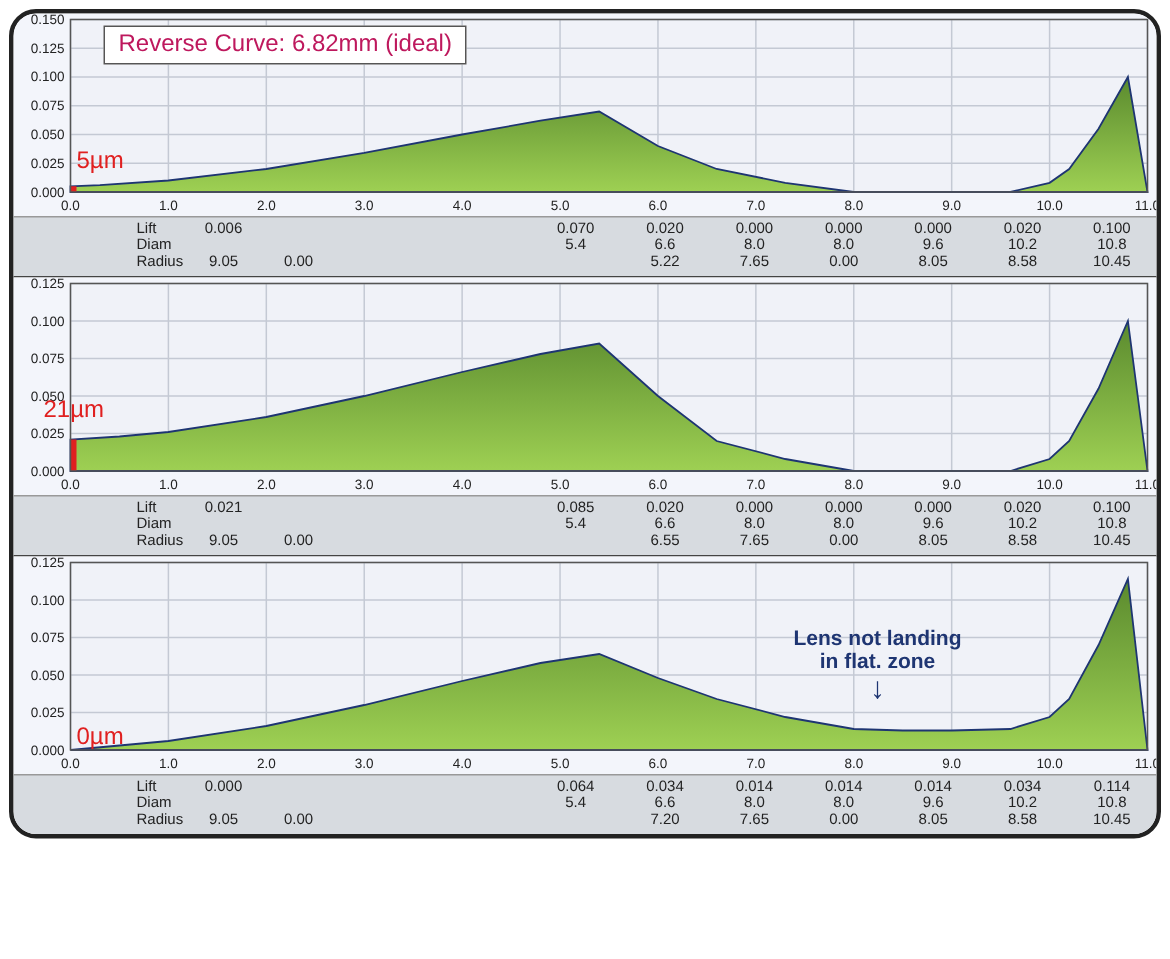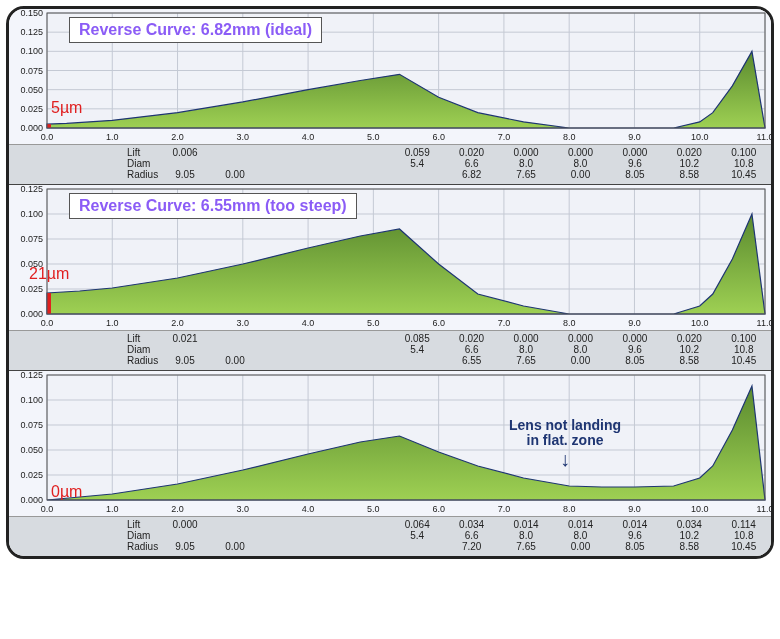--- a/index.html
+++ b/index.html
@@ -28,22 +28,22 @@
     width: 100%;
   }
   .title-box {
     position: absolute;
     top: 8px;
     left: 60px;
     background: #fff;
     border: 1px solid #555;
     padding: 3px 9px;
     font-size: 16px;
-    font-weight: bold;
-    color: #8b5cf6;
+    font-weight: normal;
+    color: #be185d;
   }
   .red-label {
     position: absolute;
     color: #e02020;
     font-weight: normal;
     font-size: 16px;
   }
   .anno {
     position: absolute;
     color: #1e3572;
@@ -59,21 +59,20 @@
   }
   .data-strip {
     background: #d7dbe0;
     border-top: 1px solid #999;
     padding: 2px 0 4px;
     font-size: 10px;
     color: #222;
   }
   .data-row {
     display: flex;
-    margin-left: 36px;
   }
   .data-row .lbl {
     width: 115px;
     text-align: left;
     padding-left: 82px;
   }
   .data-row .cell {
     flex: 1;
     text-align: center;
   }
@@ -141,21 +140,21 @@
         </svg>
         <div class="title-box">Reverse Curve: 6.82mm (ideal)</div>
         <div class="red-label" style="left: 42px; top: 90px;">5µm</div>
       </div>
       <div class="data-strip">
         <div class="data-row">
           <div class="lbl">Lift</div>
           <div class="first-val">0.006</div>
           <div class="first-val"></div>
           <div style="width: 130px;"></div>
-          <div class="cell">0.059</div>
+          <div class="cell">0.070</div>
           <div class="cell">0.020</div>
           <div class="cell">0.000</div>
           <div class="cell">0.000</div>
           <div class="cell">0.000</div>
           <div class="cell">0.020</div>
           <div class="cell">0.100</div>
         </div>
         <div class="data-row">
           <div class="lbl">Diam</div>
           <div class="first-val"></div>
@@ -168,21 +167,21 @@
           <div class="cell">9.6</div>
           <div class="cell">10.2</div>
           <div class="cell">10.8</div>
         </div>
         <div class="data-row">
           <div class="lbl">Radius</div>
           <div class="first-val">9.05</div>
           <div class="first-val">0.00</div>
           <div style="width: 130px;"></div>
           <div class="cell"></div>
-          <div class="cell">6.82</div>
+          <div class="cell">5.22</div>
           <div class="cell">7.65</div>
           <div class="cell">0.00</div>
           <div class="cell">8.05</div>
           <div class="cell">8.58</div>
           <div class="cell">10.45</div>
         </div>
       </div>
     </div>
     <div class="panel">
       <div class="chart-wrap">
@@ -227,21 +226,20 @@
           <defs>
             <linearGradient id="grad1" x1="0" y1="0" x2="0" y2="1">
               <stop offset="0%" stop-color="#5a8a2e"></stop>
               <stop offset="100%" stop-color="#9ed053"></stop>
             </linearGradient>
           </defs>
           <path d="M 38 129 L 38 108 L 70.63636363636364 106 L 103.27272727272728 103 L 168.54545454545456 93 L 233.8181818181818 79 L 299.0909090909091 63 L 351.3090909090909 51 L 390.4727272727273 44 L 429.6363636363636 79 L 468.8 109 L 514.4909090909091 121 L 560.1818181818182 129 L 592.8181818181818 129 L 625.4545454545455 129 L 664.6181818181818 129 L 690.7272727272727 121 L 703.7818181818182 109 L 723.3636363636364 74 L 742.9454545454546 29 L 756 129 L 756 129 Z" fill="url(#grad1)" stroke="#1e3572" stroke-width="1.2"></path>
           <rect x="38" y="108" width="4" height="21" fill="#e02020"></rect>
           <rect x="38" y="4" width="718" height="125" fill="none" stroke="#555"></rect>
         </svg>
-        <div class="title-box">Reverse Curve: 6.55mm (too steep)</div>
         <div class="red-label" style="left: 20px; top: 80px;">21µm</div>
       </div>
       <div class="data-strip">
         <div class="data-row">
           <div class="lbl">Lift</div>
           <div class="first-val">0.021</div>
           <div class="first-val"></div>
           <div style="width: 130px;"></div>
           <div class="cell">0.085</div>
           <div class="cell">0.020</div>
@@ -322,21 +320,21 @@
           <defs>
             <linearGradient id="grad2" x1="0" y1="0" x2="0" y2="1">
               <stop offset="0%" stop-color="#5a8a2e"></stop>
               <stop offset="100%" stop-color="#9ed053"></stop>
             </linearGradient>
           </defs>
           <path d="M 38 129 L 38 129 L 70.63636363636364 126 L 103.27272727272728 123 L 168.54545454545456 113 L 233.8181818181818 99 L 299.0909090909091 83 L 351.3090909090909 71 L 390.4727272727273 65 L 429.6363636363636 81 L 468.8 95 L 514.4909090909091 107 L 560.1818181818182 115 L 592.8181818181818 116 L 625.4545454545455 116 L 664.6181818181818 115 L 690.7272727272727 107 L 703.7818181818182 95 L 723.3636363636364 59 L 742.9454545454546 15 L 756 129 L 756 129 Z" fill="url(#grad2)" stroke="#1e3572" stroke-width="1.2"></path>
           <rect x="38" y="4" width="718" height="125" fill="none" stroke="#555"></rect>
         </svg>
         <div class="red-label" style="left: 42px; top: 112px;">0µm</div>
-        <div class="anno" style="left: 500px; top: 47px;">
+        <div class="anno" style="left: 520px; top: 47px;">
           <div>Lens not landing</div>
           <div>in flat. zone</div>
           <span class="arrow">↓</span>
         </div>
       </div>
       <div class="data-strip">
         <div class="data-row">
           <div class="lbl">Lift</div>
           <div class="first-val">0.000</div>
           <div class="first-val"></div>

